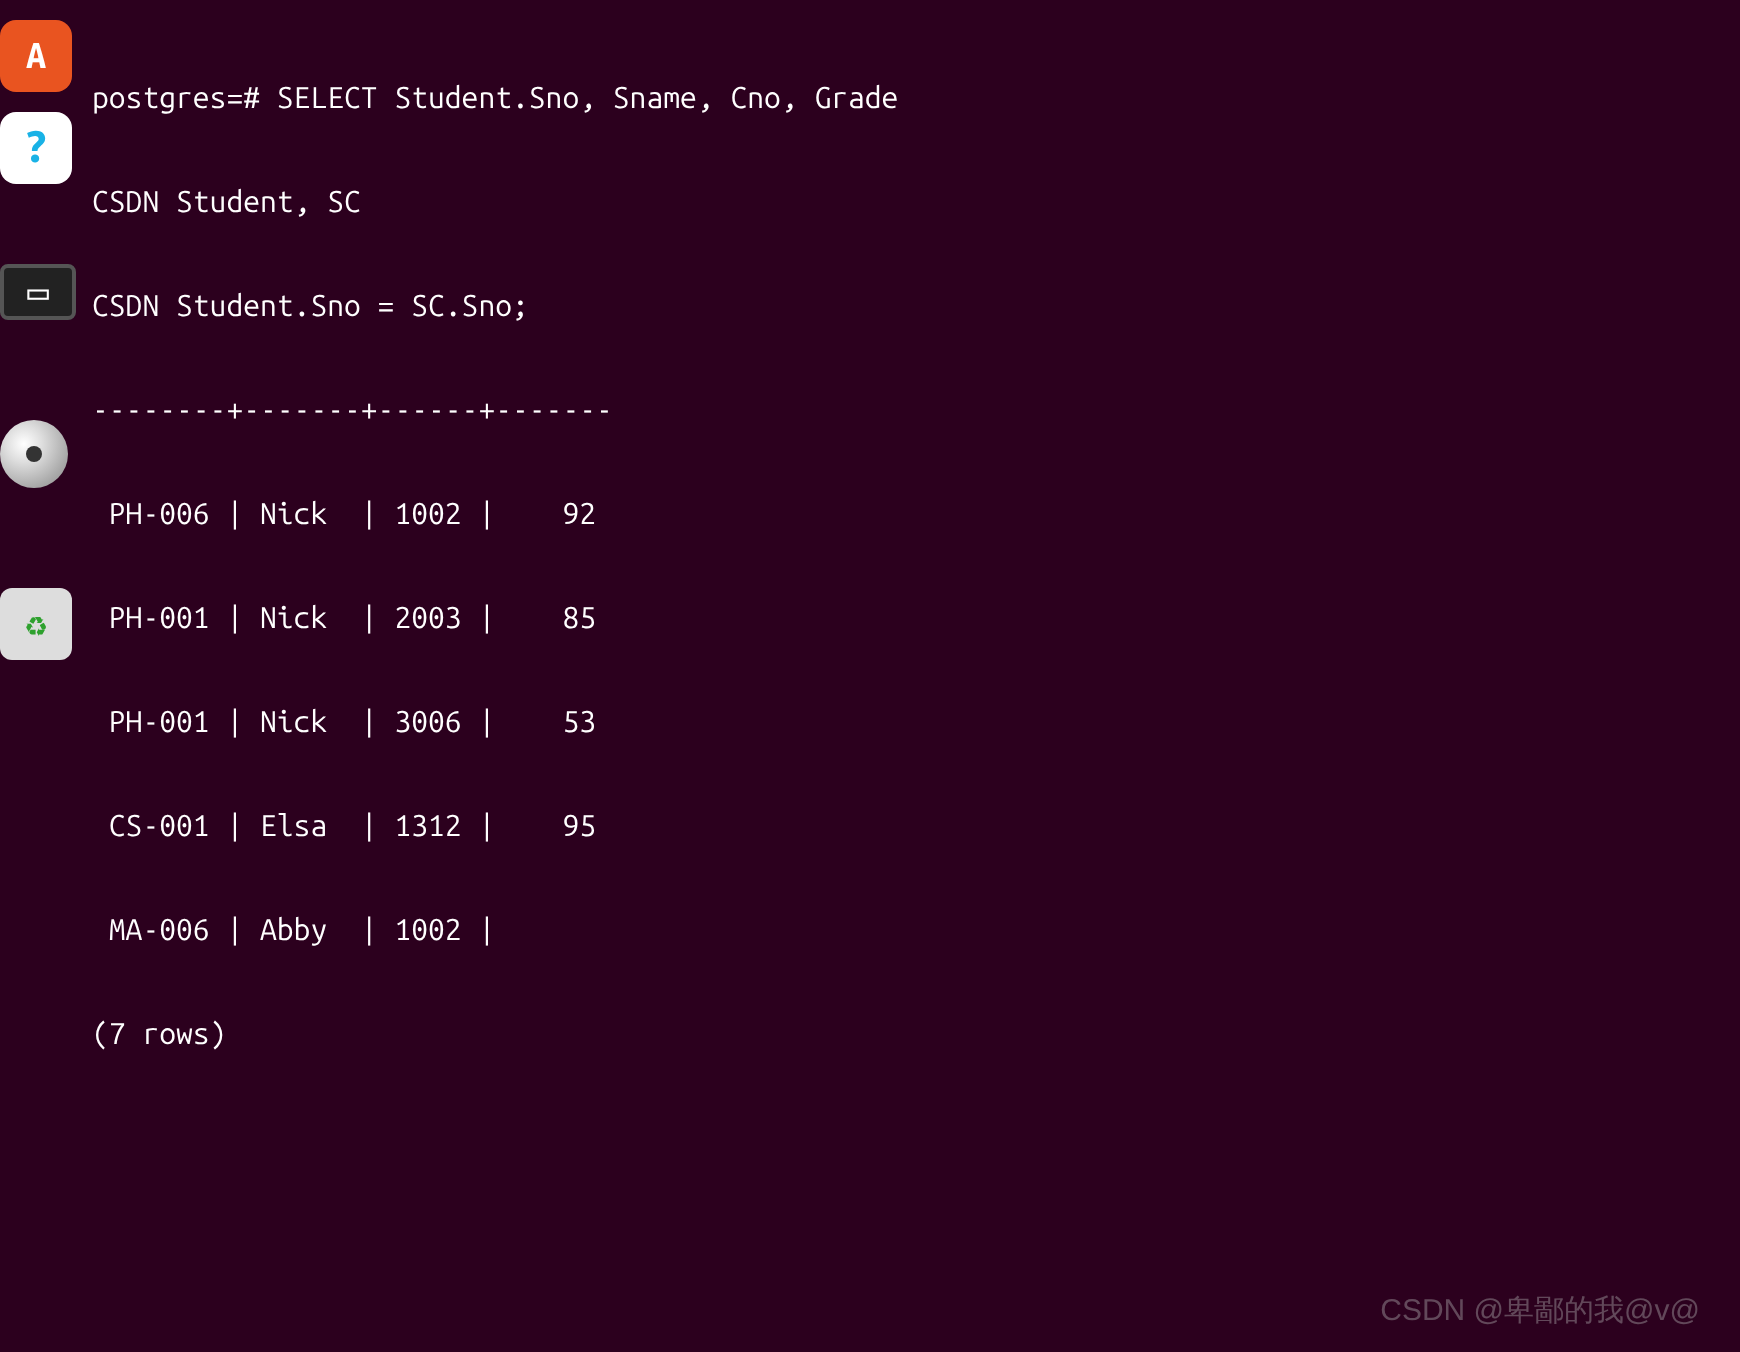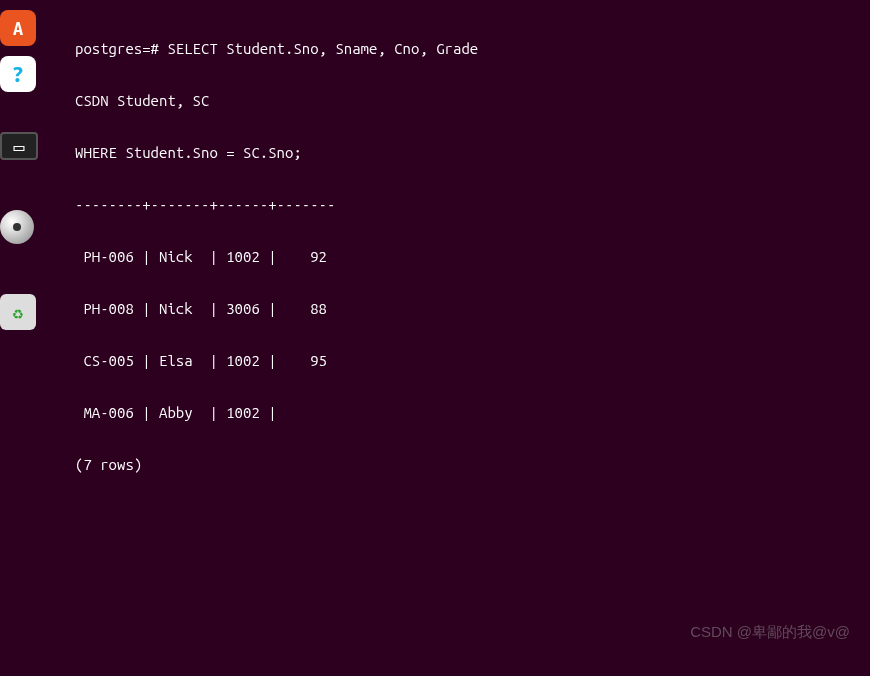--- a/index.html
+++ b/index.html
@@ -91,26 +91,25 @@
       position: absolute;
       left: 46px;
       top: 10px;
       right: 0;
       bottom: 0;
       background: transparent;
       white-space: pre;
     }
     .terminal-line {
       white-space: pre;
-      margin-left: 29px;
     }
     .watermark {
       position: absolute;
       right: 20px;
-      bottom: 31px;
+      bottom: 7px;
       color: rgba(180, 180, 180, 0.4);
       font-size: 15px;
       font-family: sans-serif;
     }
   </style>
 </head>
 <body>
 
 <div class="launcher">
   <div class="launcher-item item-orange">A</div>
@@ -119,25 +118,26 @@
   <div class="launcher-item item-gray">▭</div>
   <div style="height:30px"></div>
   <div class="launcher-item item-disc"></div>
   <div style="height:30px"></div>
   <div class="launcher-item item-trash">♻</div>
 </div>
 
 <div class="terminal">
 <div class="terminal-line">postgres=# SELECT Student.Sno, Sname, Cno, Grade</div>
 <div class="terminal-line">CSDN Student, SC</div>
-<div class="terminal-line">WHERE Student.Sno = SC.Sno;</div>
+<div class="terminal-line">CSDN Student.Sno = SC.Sno;</div>
 <div class="terminal-line">--------+-------+------+-------</div>
 <div class="terminal-line"> PH-006 | Nick  | 1002 |    92</div>
-<div class="terminal-line"> PH-008 | Nick  | 3006 |    88</div>
-<div class="terminal-line"> CS-005 | Elsa  | 1002 |    95</div>
+<div class="terminal-line"> PH-001 | Nick  | 2003 |    85</div>
+<div class="terminal-line"> PH-001 | Nick  | 3006 |    53</div>
+<div class="terminal-line"> CS-001 | Elsa  | 1312 |    95</div>
 <div class="terminal-line"> MA-006 | Abby  | 1002 |      </div>
 <div class="terminal-line">(7 rows)</div>
 <div class="terminal-line"></div>
 
 
 
 
 
 
 

